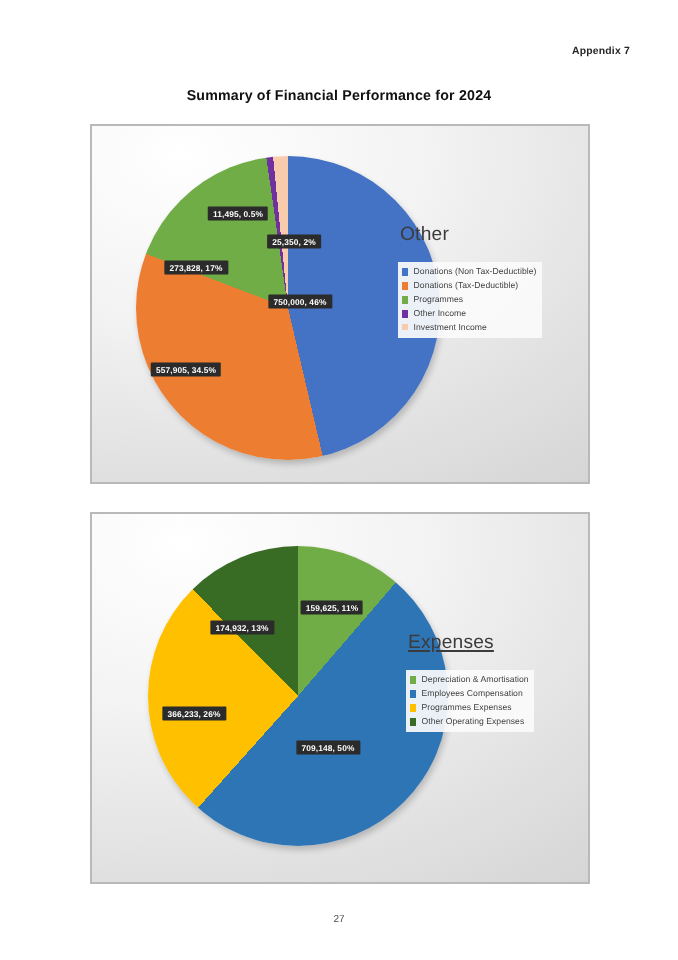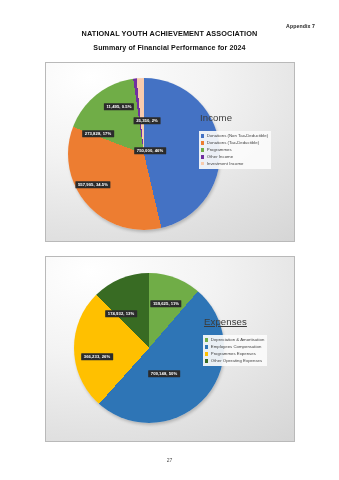--- a/index.html
+++ b/index.html
@@ -121,38 +121,37 @@
     font-size:5px;color:#4a4a4a;
   }
 </style>
 </head>
 <body>
 
 <div class="page">
 
   <div class="appendix">Appendix 7</div>
 
-  <div class="doc-title">NATIONAL YOUTH ACHIEVEMENT ASSOCIATION</div>
 
   <div class="doc-subtitle">Summary of Financial Performance for 2024</div>
 
   <div class="chart-frame" id="chart-income">
 
     <div class="pie-wrap">
       <div class="pie" id="pie-income" style="background: conic-gradient(rgb(68, 114, 196) 0deg, rgb(68, 114, 196) 166.813deg, rgb(237, 125, 49) 166.813deg, rgb(237, 125, 49) 290.901deg, rgb(112, 173, 71) 290.901deg, rgb(112, 173, 71) 351.805deg, rgb(112, 48, 160) 351.805deg, rgb(112, 48, 160) 354.362deg, rgb(248, 203, 173) 354.362deg, rgb(248, 203, 173) 360deg);"></div>
     </div>
 
     <div class="dlabel" style="left:104px;top:88px;">750,000, 46%</div>
     <div class="dlabel" style="left:47px;top:122px;">557,905, 34.5%</div>
     <div class="dlabel" style="left:52px;top:71px;">273,828, 17%</div>
     <div class="dlabel" style="left:73px;top:44px;">11,495, 0.5%</div>
     <div class="dlabel" style="left:101px;top:58px;">25,350, 2%</div>
   </div>
 
-  <div class="legend-title" id="legend-income-title">Income</div>
+  <div class="legend-title" id="legend-income-title">Other</div>
 
   <div class="legend-box" id="legend-income-box">
     <div class="legend-row">
       <span class="swatch" style="background: rgb(68, 114, 196);"></span>
       <span class="legend-text">Donations (Non Tax-Deductible)</span>
     </div>
     <div class="legend-row">
       <span class="swatch" style="background: rgb(237, 125, 49);"></span>
       <span class="legend-text">Donations (Tax-Deductible)</span>
     </div>

